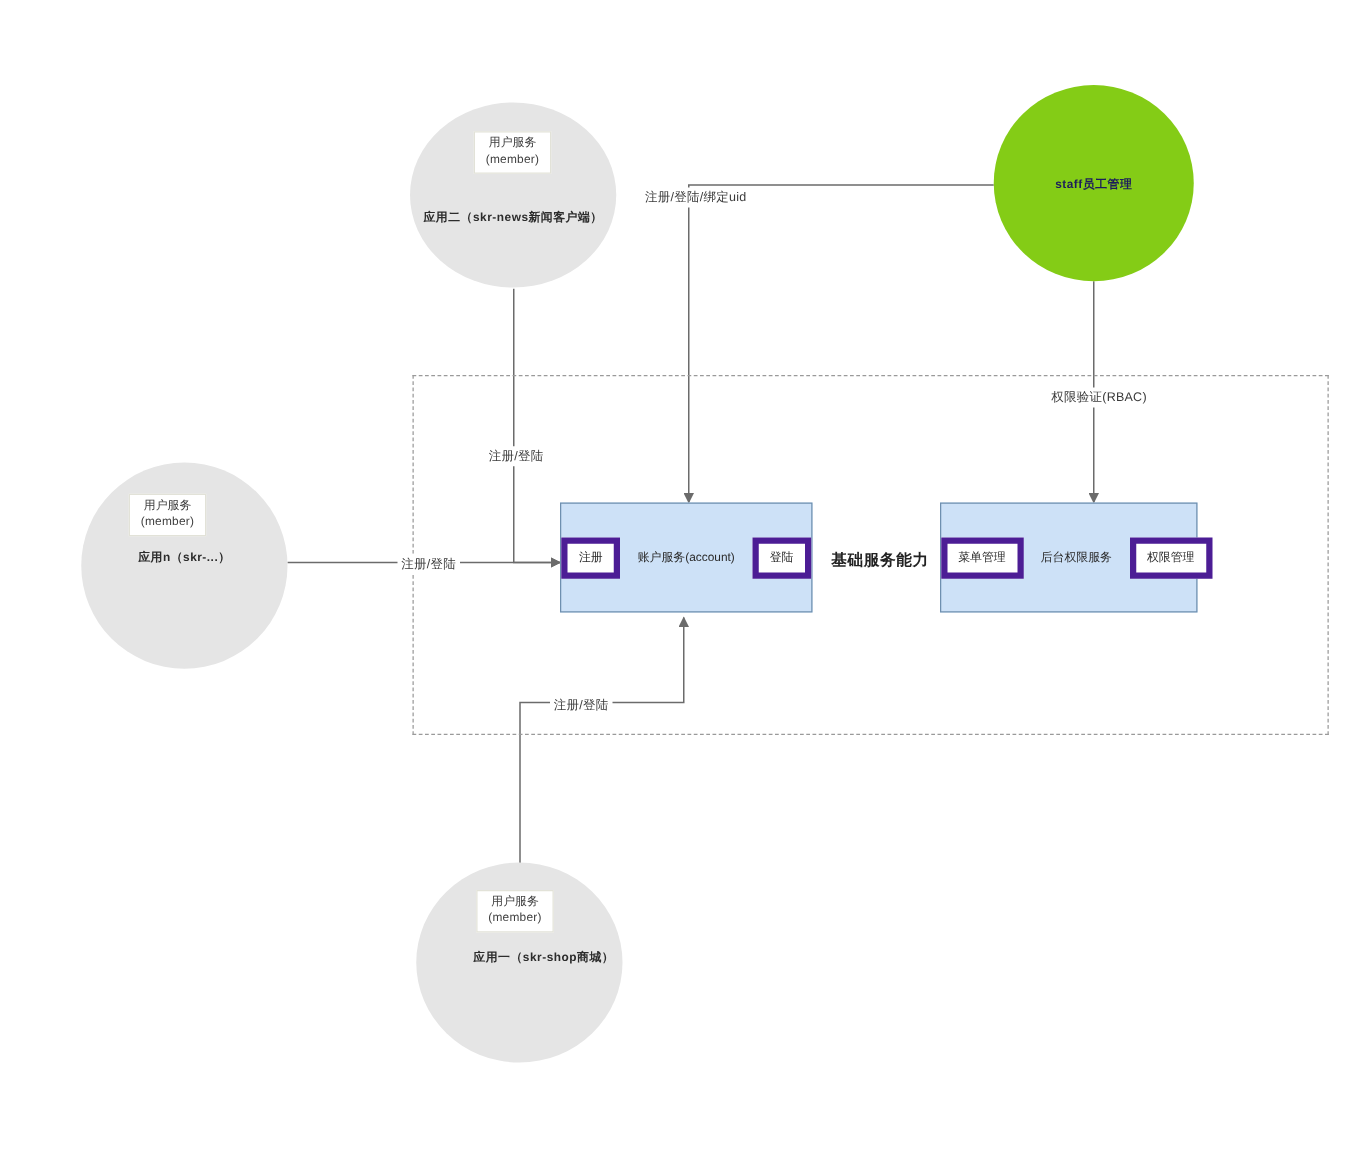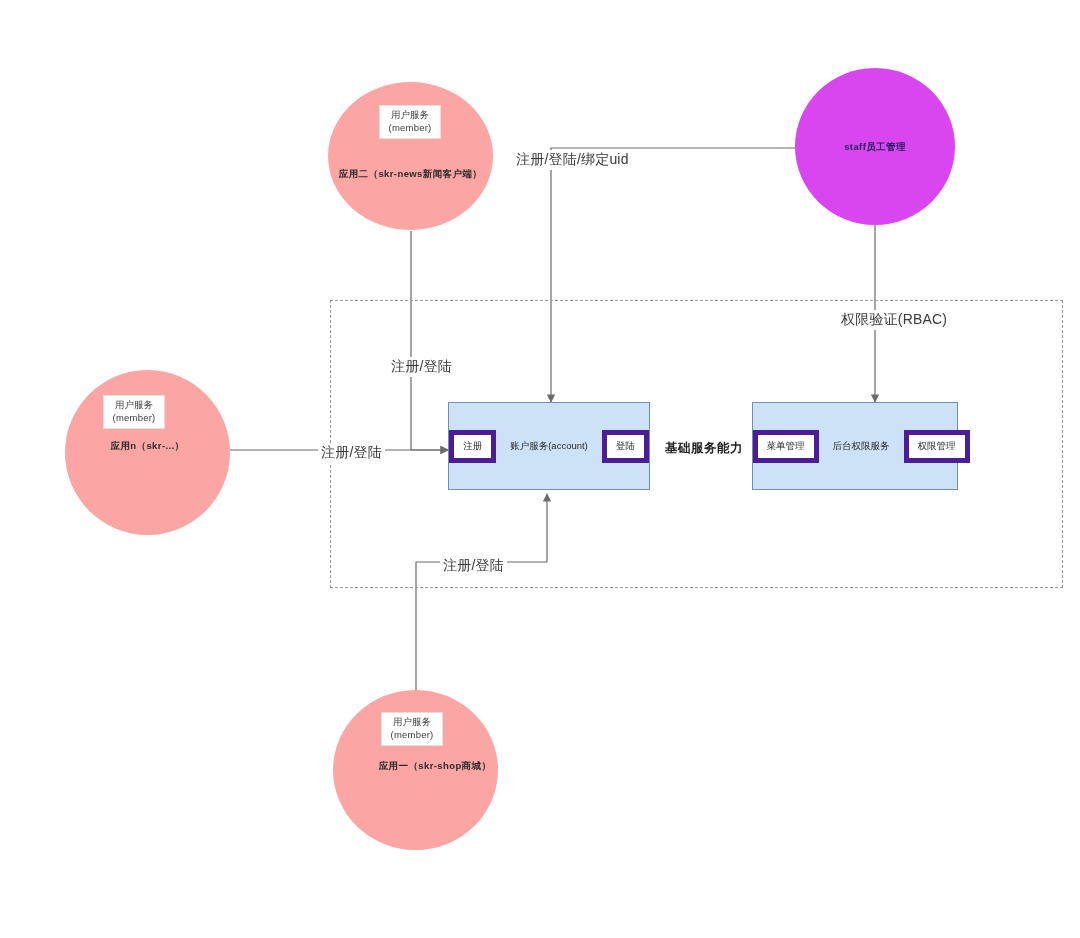--- a/index.html
+++ b/index.html
@@ -31,22 +31,22 @@
 
   
   .circle {
     position: absolute;
     border-radius: 50%;
     display: flex;
     flex-direction: column;
     align-items: center;
     box-sizing: border-box;
   }
-  .circle-yellow { background: #fca5a5; }
-  .circle-purple { background: #d946ef; }
+  .circle-yellow { background: #e5e5e5; }
+  .circle-purple { background: #84cc16; }
 
   .inner-box {
     position: absolute;
     background: #ffffff;
     border: 1px solid #e2e2d8;
     display: flex;
     flex-direction: column;
     align-items: center;
     justify-content: center;
     line-height: 1.35;
@@ -107,21 +107,21 @@
     font-size: 12.5px;
     font-weight: bold;
     color: #222222;
     letter-spacing: 0.5px;
     white-space: nowrap;
   }
 
   
   .edge-label {
     position: absolute;
-    font-size: 14px;
+    font-size: 10px;
     color: #3a3a3a;
     background: #ffffff;
     padding: 1px 3px;
     white-space: nowrap;
     letter-spacing: 0.2px;
   }
 </style>
 </head>
 <body>
 

